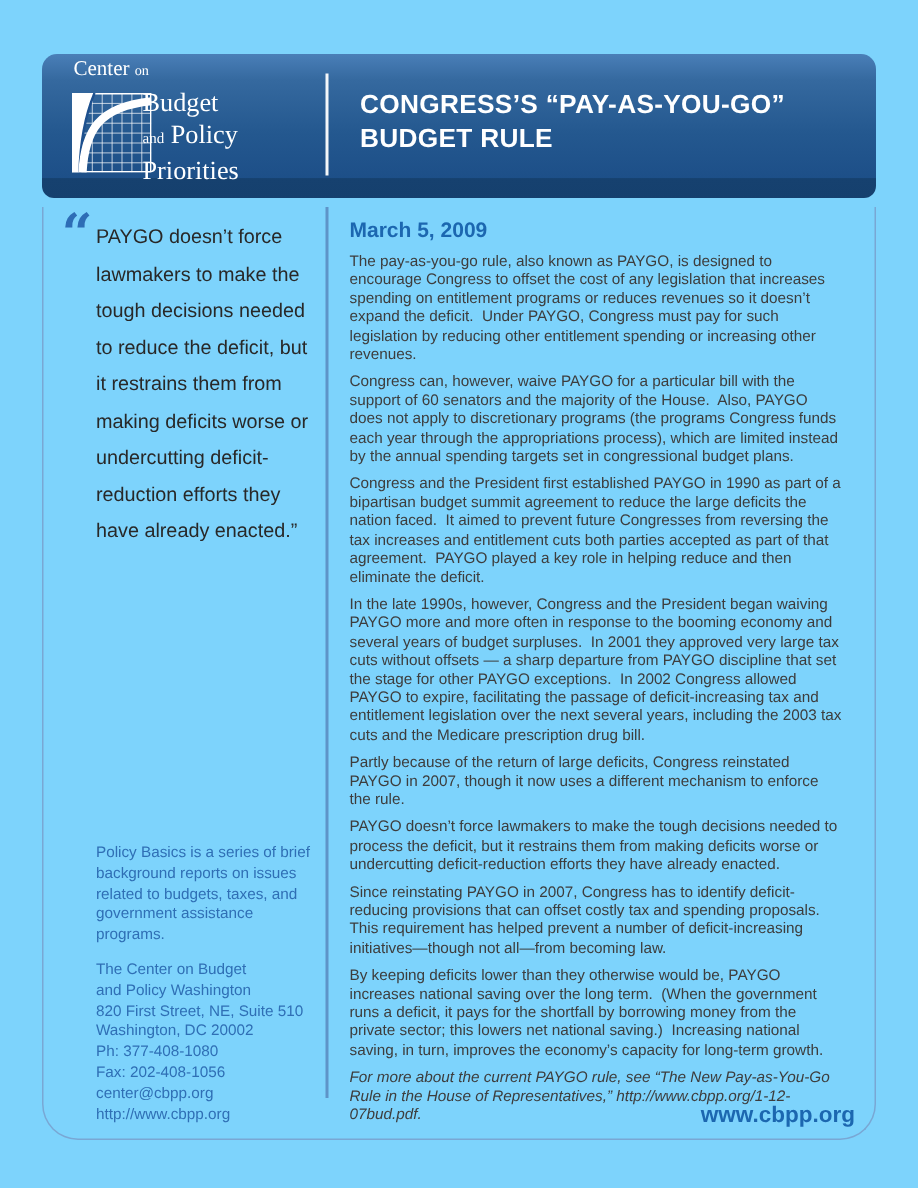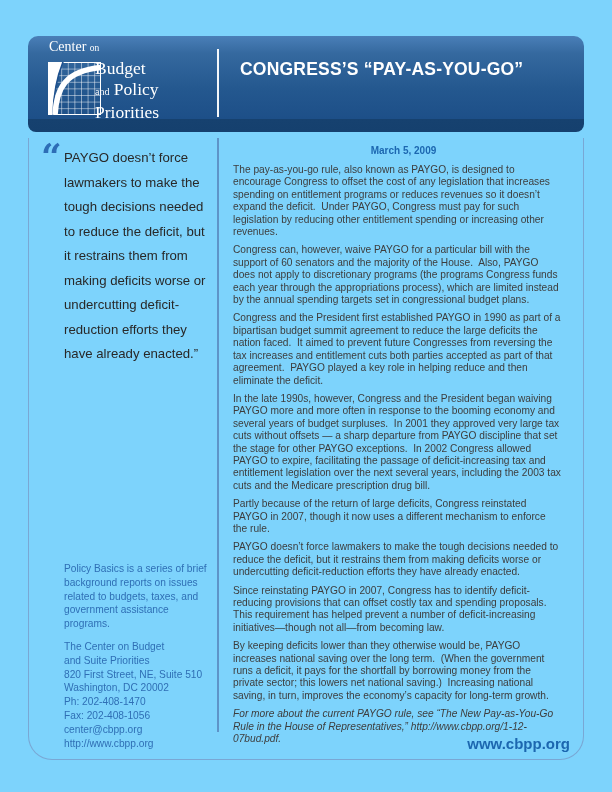--- a/index.html
+++ b/index.html
@@ -50,21 +50,21 @@
     position:absolute; left:35px; top:424px; width:152px;
     font-size:10.2px; line-height:13.8px; color:#2f6fb5;
   }
   .sidebar-contact {
     position:absolute; left:35px; top:502px; width:152px;
     font-size:10.2px; line-height:13.8px; color:#2f6fb5;
   }
 
   
   .main { position:absolute; left:204px; top:7px; width:341px; color:#3d3d3d; }
-  .date { color:#1c67b0; font-weight:bold; font-size:10px; margin:0 0 8px 0;text-align:center; }
+  .date { color:#1c67b0; font-weight:bold; font-size:14px; margin:0 0 8px 0; }
   .para { font-size:10.2px; line-height:12.4px; margin:0 12px 6px 0; white-space:pre-wrap; }
   .it { }
   .section-heading { color:#1c67b0; font-size:14.8px; font-weight:bold; margin:3px 0 4px 0; }
   .footnote { font-style:italic; }
   .website {
     position:absolute; right:13px; bottom:7px;
     color:#1c67b0; font-size:15px; font-weight:bold;
   }
 </style>
 </head>
@@ -91,54 +91,55 @@
     </svg>
     <div class="logo-words">
       <div>Budget</div>
       <div><span class="small">and</span> <span>Policy</span></div>
       <div>Priorities</div>
     </div>
     <div class="header-sep"></div>
     <div class="titles">
       <div class="title-wrap">
         <div class="title-line">CONGRESS’S “PAY-AS-YOU-GO”</div>
+        <div class="title-line">BUDGET RULE</div>
       </div>
     </div>
   </div>
 
   <div class="body-box">
     <div class="divider"></div>
 
     <div class="sidebar-quote">
       <div class="quote-mark">“</div>
       <div class="quote-text">PAYGO doesn’t force lawmakers to make the tough decisions needed to reduce the deficit, but it restrains them from making deficits worse or undercutting deficit-reduction efforts they have already enacted.”</div>
     </div>
     <div class="sidebar-note">Policy Basics is a series of brief background reports on issues related to budgets, taxes, and government assistance programs.</div>
     <div class="sidebar-contact">
         <div>The Center on Budget</div>
-        <div>and Suite Priorities</div>
+        <div>and Policy Washington</div>
         <div>820 First Street, NE, Suite 510</div>
         <div>Washington, DC 20002</div>
-        <div>Ph: 202-408-1470</div>
+        <div>Ph: 377-408-1080</div>
         <div>Fax: 202-408-1056</div>
         <div>center@cbpp.org</div>
         <div>http://www.cbpp.org</div>
       </div>
 
     <div class="main">
       <div class="date">March 5, 2009</div>
       <div>
           <p class="para"><span>The pay-as-you-go rule, also known as PAYGO, is designed to encourage Congress to offset the cost of any legislation that increases spending on entitlement programs or reduces revenues so it doesn’t expand the deficit.  Under PAYGO, Congress must pay for such legislation by reducing other entitlement spending or increasing other revenues.</span></p>
           <p class="para"><span>Congress can, however, waive PAYGO for a particular bill with the support of 60 senators and the majority of the House.  Also, PAYGO does </span><span class="it">not</span><span> apply to discretionary programs (the programs Congress funds each year through the appropriations process), which are limited instead by the annual spending targets set in congressional budget plans.</span></p>
         </div>
       <div>
           <p class="para"><span>Congress and the President first established PAYGO in 1990 as part of a bipartisan budget summit agreement to reduce the large deficits the nation faced.  It aimed to prevent future Congresses from reversing the tax increases and entitlement cuts both parties accepted as part of that agreement.  PAYGO played a key role in helping reduce and then eliminate the deficit.</span></p>
           <p class="para"><span>In the late 1990s, however, Congress and the President began waiving PAYGO more and more often in response to the booming economy and several years of budget surpluses.  In 2001 they approved very large tax cuts without offsets — a sharp departure from PAYGO discipline that set the stage for other PAYGO exceptions.  In 2002 Congress allowed PAYGO to expire, facilitating the passage of deficit-increasing tax and entitlement legislation over the next several years, including the 2003 tax cuts and the Medicare prescription drug bill.</span></p>
           <p class="para"><span>Partly because of the return of large deficits, Congress reinstated PAYGO in 2007, though it now uses a different mechanism to enforce the rule.</span></p>
-          <p class="para"><span>PAYGO doesn’t force lawmakers to make the tough decisions needed to </span><span class="it">reduce</span><span> the deficit, but it restrains them from making deficits worse or undercutting deficit-reduction efforts they have already enacted.</span></p>
+          <p class="para"><span>PAYGO doesn’t force lawmakers to make the tough decisions needed to </span><span class="it">process</span><span> the deficit, but it restrains them from making deficits worse or undercutting deficit-reduction efforts they have already enacted.</span></p>
           <p class="para"><span>Since reinstating PAYGO in 2007, Congress has to identify deficit-reducing provisions that can offset costly tax and spending proposals.  This requirement has helped prevent a number of deficit-increasing initiatives—though not all—from becoming law.</span></p>
           <p class="para"><span>By keeping deficits lower than they otherwise would be, PAYGO increases national saving over the long term.  (When the government runs a deficit, it pays for the shortfall by borrowing money from the private sector; this lowers net national saving.)  Increasing national saving, in turn, improves the economy’s capacity for long-term growth.</span></p>
         </div>
       <p class="para footnote"><span class="it">For more about the current PAYGO rule, see “The New Pay-as-You-Go Rule in the House of Representatives,” http://www.cbpp.org/1-12-07bud.pdf.</span></p>
     </div>
 
     <div class="website">www.cbpp.org</div>
   </div>
 
 </div>

